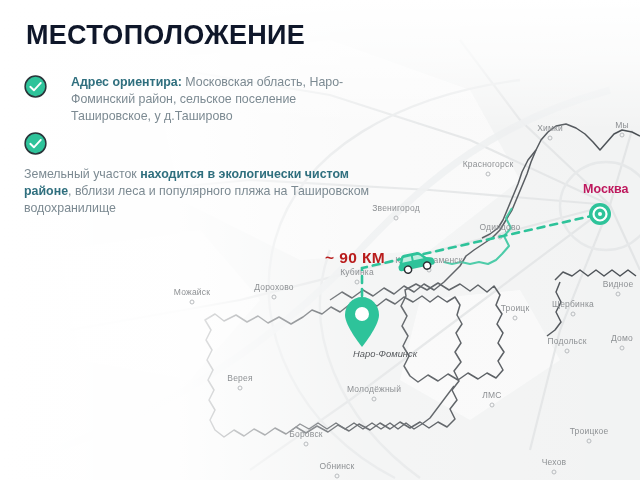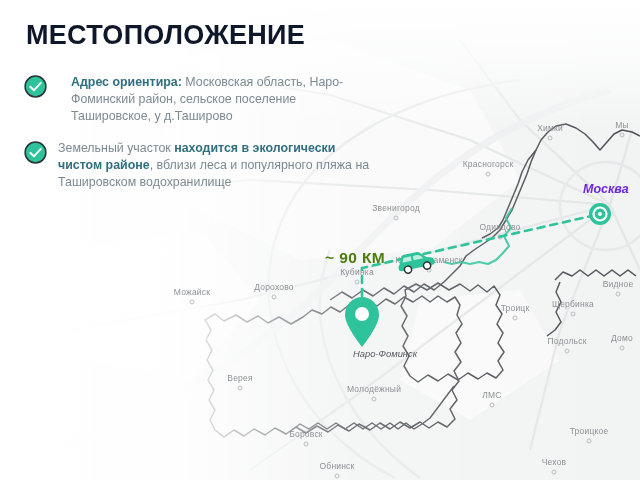--- a/index.html
+++ b/index.html
@@ -64,21 +64,21 @@
     white-space: nowrap;
   }
 
   .bullet {
     position: absolute;
     display: flex;
     align-items: flex-start;
     gap: 11px;
   }
   #bullet-1 { left: 24px; top: 74px; width: 355px; gap: 24px; }
-  #bullet-2 { left: 24px; top: 140px; width: 355px; }
+  #bullet-2 { left: 24px; top: 131px; width: 355px; flex-direction: column; }
 
   .check-icon {
     flex: 0 0 auto;
     width: 23px;
     height: 23px;
     margin-top: 1px;
   }
 
   .bullet-text {
     font-size: 12.4px;
@@ -91,36 +91,35 @@
     font-weight: bold;
   }
 
   
   #distance-label {
     position: absolute;
     left: 325px;
     top: 249px;
     font-size: 15.5px;
     font-weight: bold;
-    color: #4d7c0f;
+    color: #b91c1c;
     letter-spacing: 0.4px;
     z-index: 6;
     white-space: nowrap;
   }
 
   #moscow-label {
     position: absolute;
     left: 583px;
     top: 182px;
     font-size: 12.5px;
     font-weight: bold;
-    color: #6d28d9;
+    color: #be185d;
     z-index: 6;
     white-space: nowrap;
-    font-style: italic;
   }
 
   #naro-label {
     position: absolute;
     left: 353px;
     top: 348px;
     font-size: 9.4px;
     color: #55585c;
     z-index: 6;
     white-space: nowrap;

